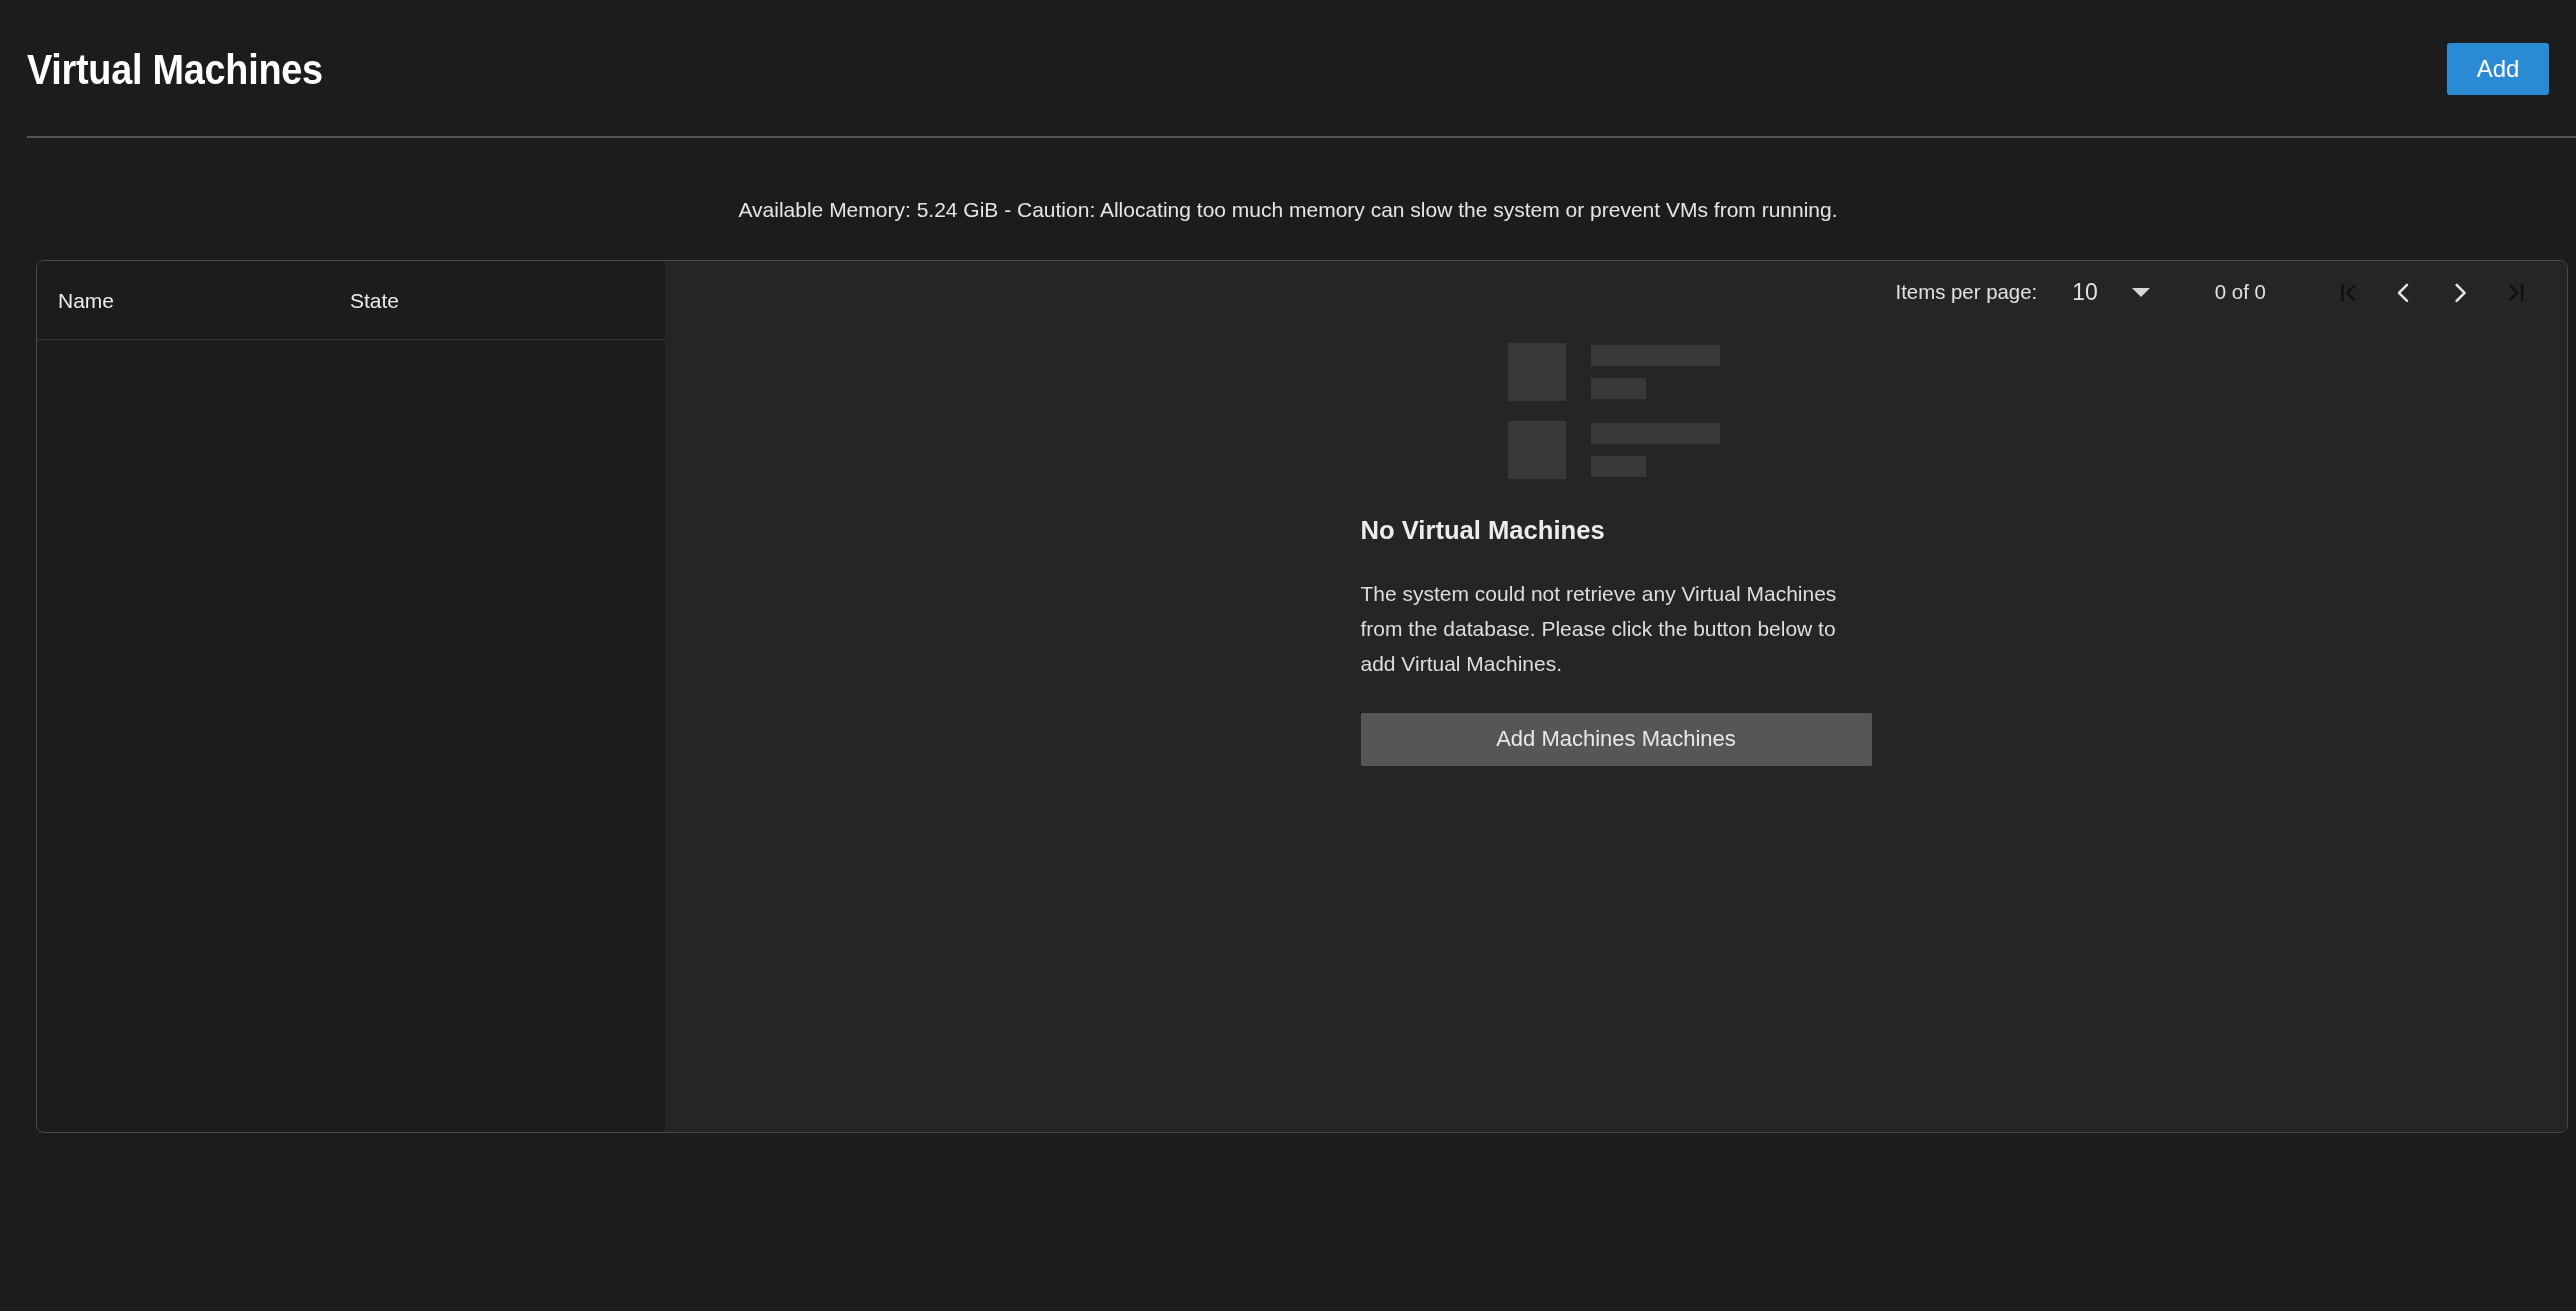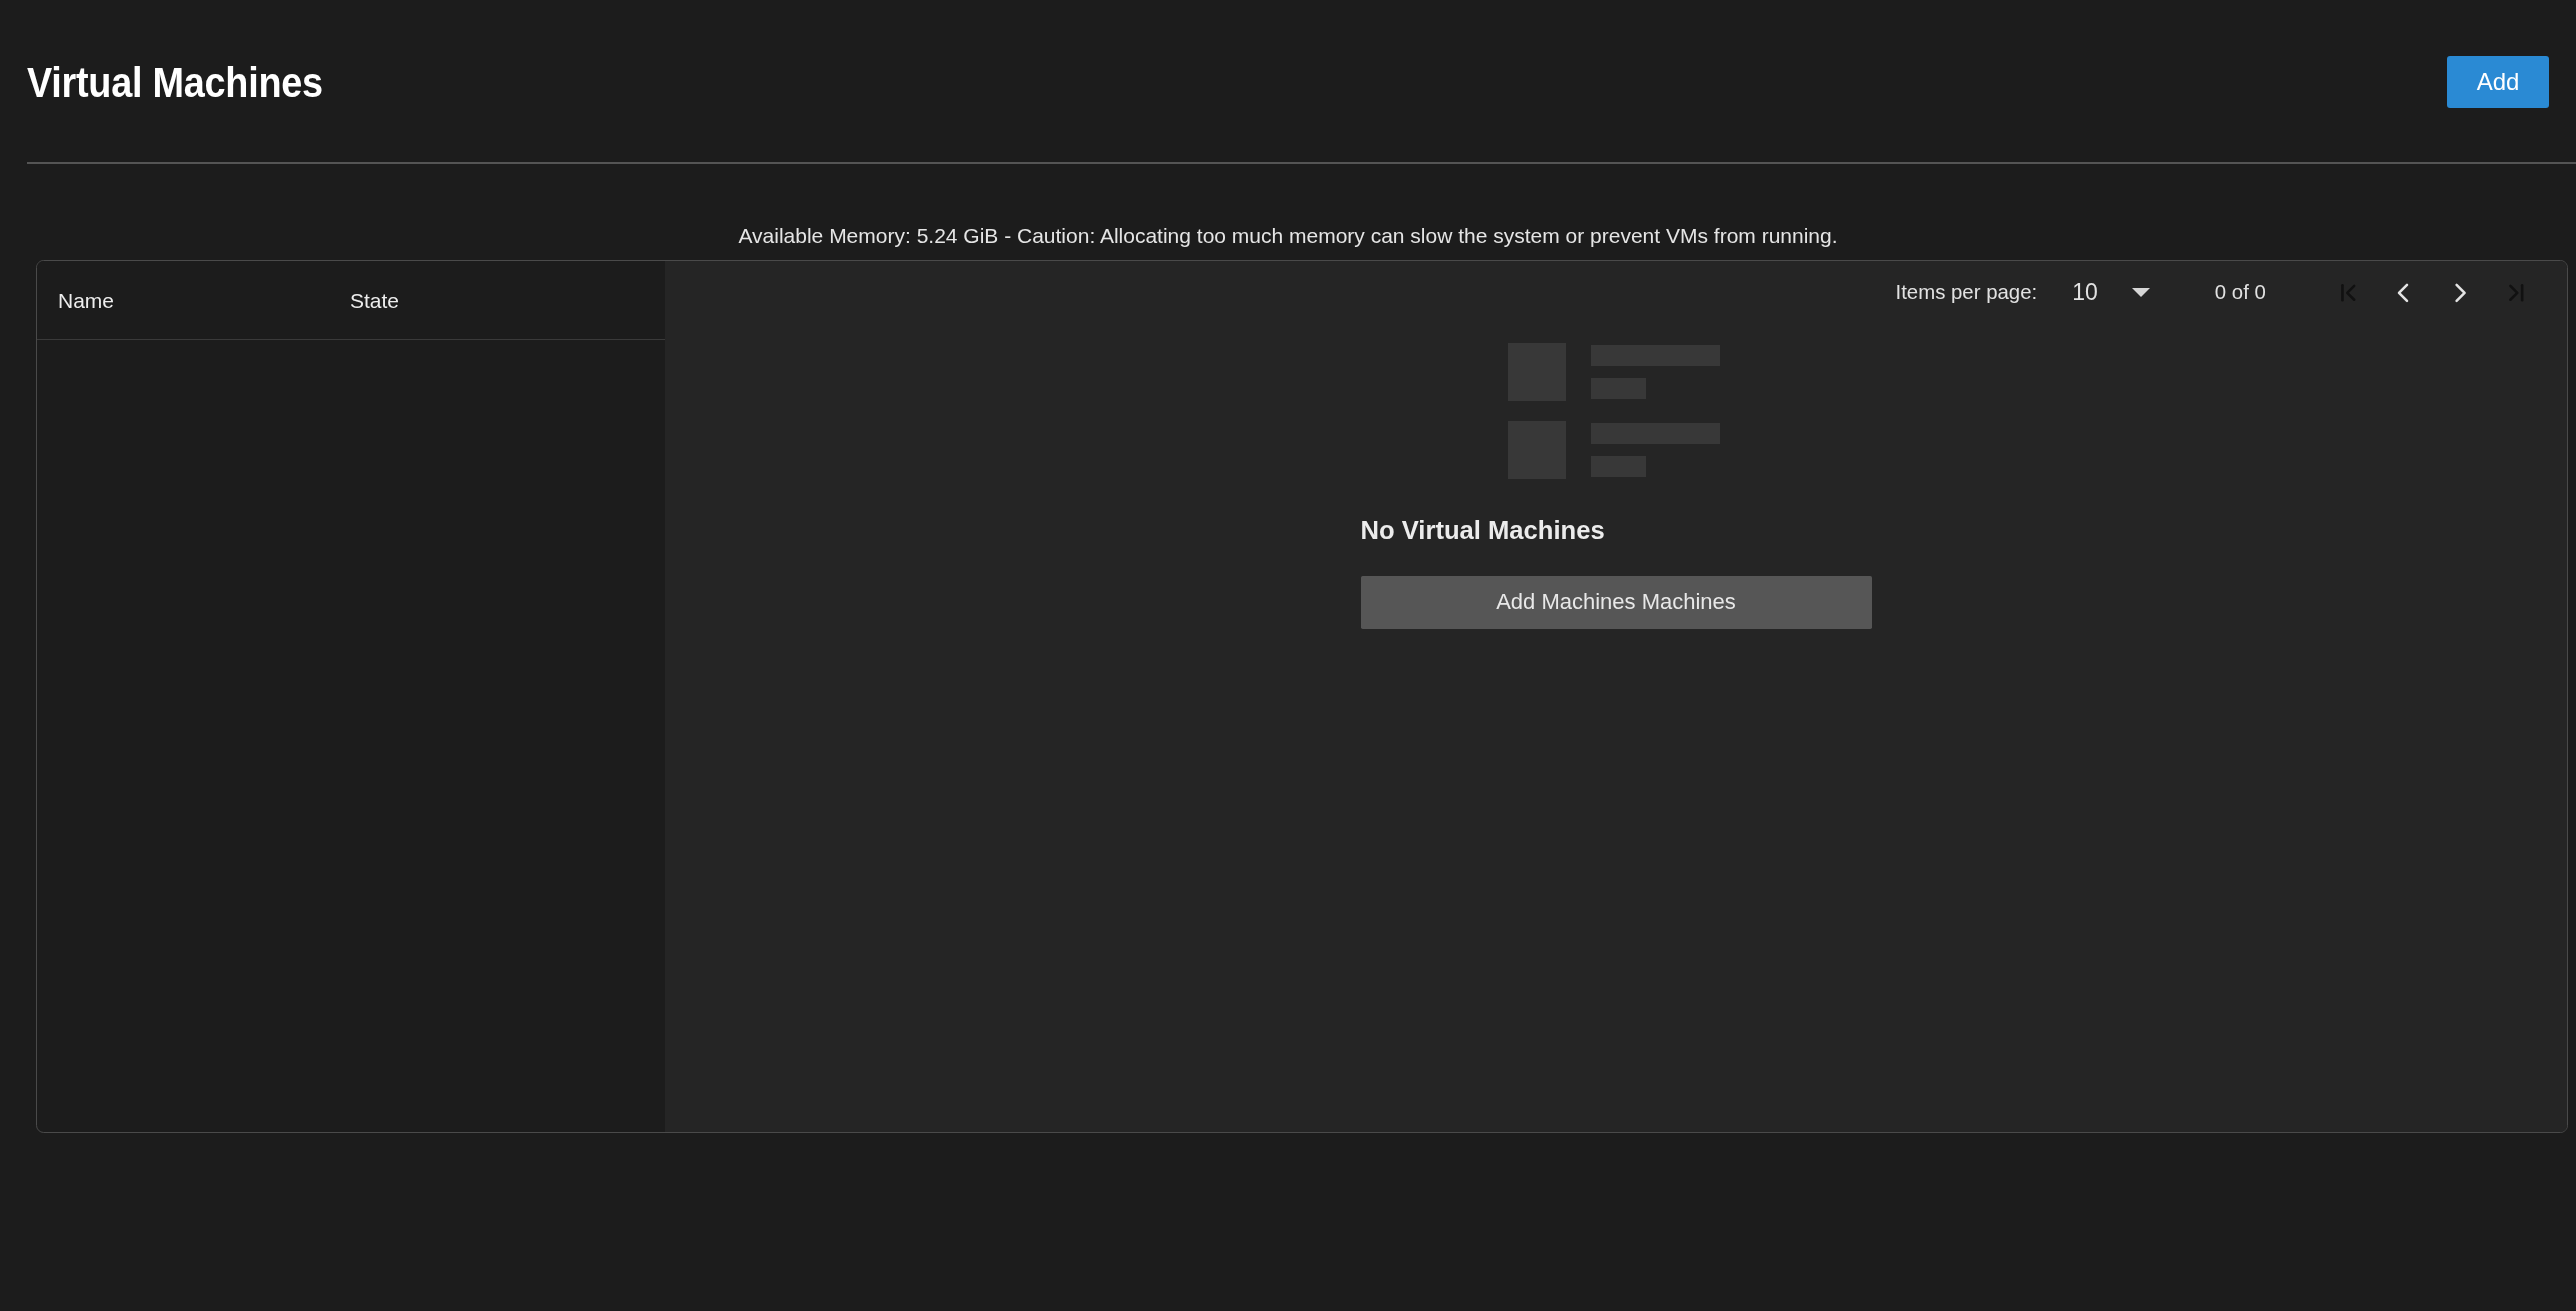--- a/index.html
+++ b/index.html
@@ -9,21 +9,21 @@
     height: 1312px;
     background: #1c1c1c;
     font-family: "Liberation Sans", sans-serif;
     -webkit-font-smoothing: antialiased;
     overflow: hidden;
   }
 
   
   .page-header {
     position: relative;
-    height: 164px;
+    height: 138px;
     padding: 0 27px;
     display: flex;
     align-items: center;
     justify-content: space-between;
   }
 
   .page-title {
     font-size: 43px;
     font-weight: 700;
     color: #ffffff;
@@ -303,20 +303,21 @@
             <div class="skel-square"></div>
             <div class="skel-bars">
               <div class="skel-bar-long"></div>
               <div class="skel-bar-short"></div>
             </div>
           </div>
         </div>
 
         <div class="empty-title">No Virtual Machines</div>
 
+        <div class="empty-message">The system could not retrieve any Virtual Machines from the database. Please click the button below to add Virtual Machines.</div>
 
         <button class="empty-action">Add Machines Machines</button>
       </div>
     </div>
 
   </div>
 </div>
 
 
 </body></html>

